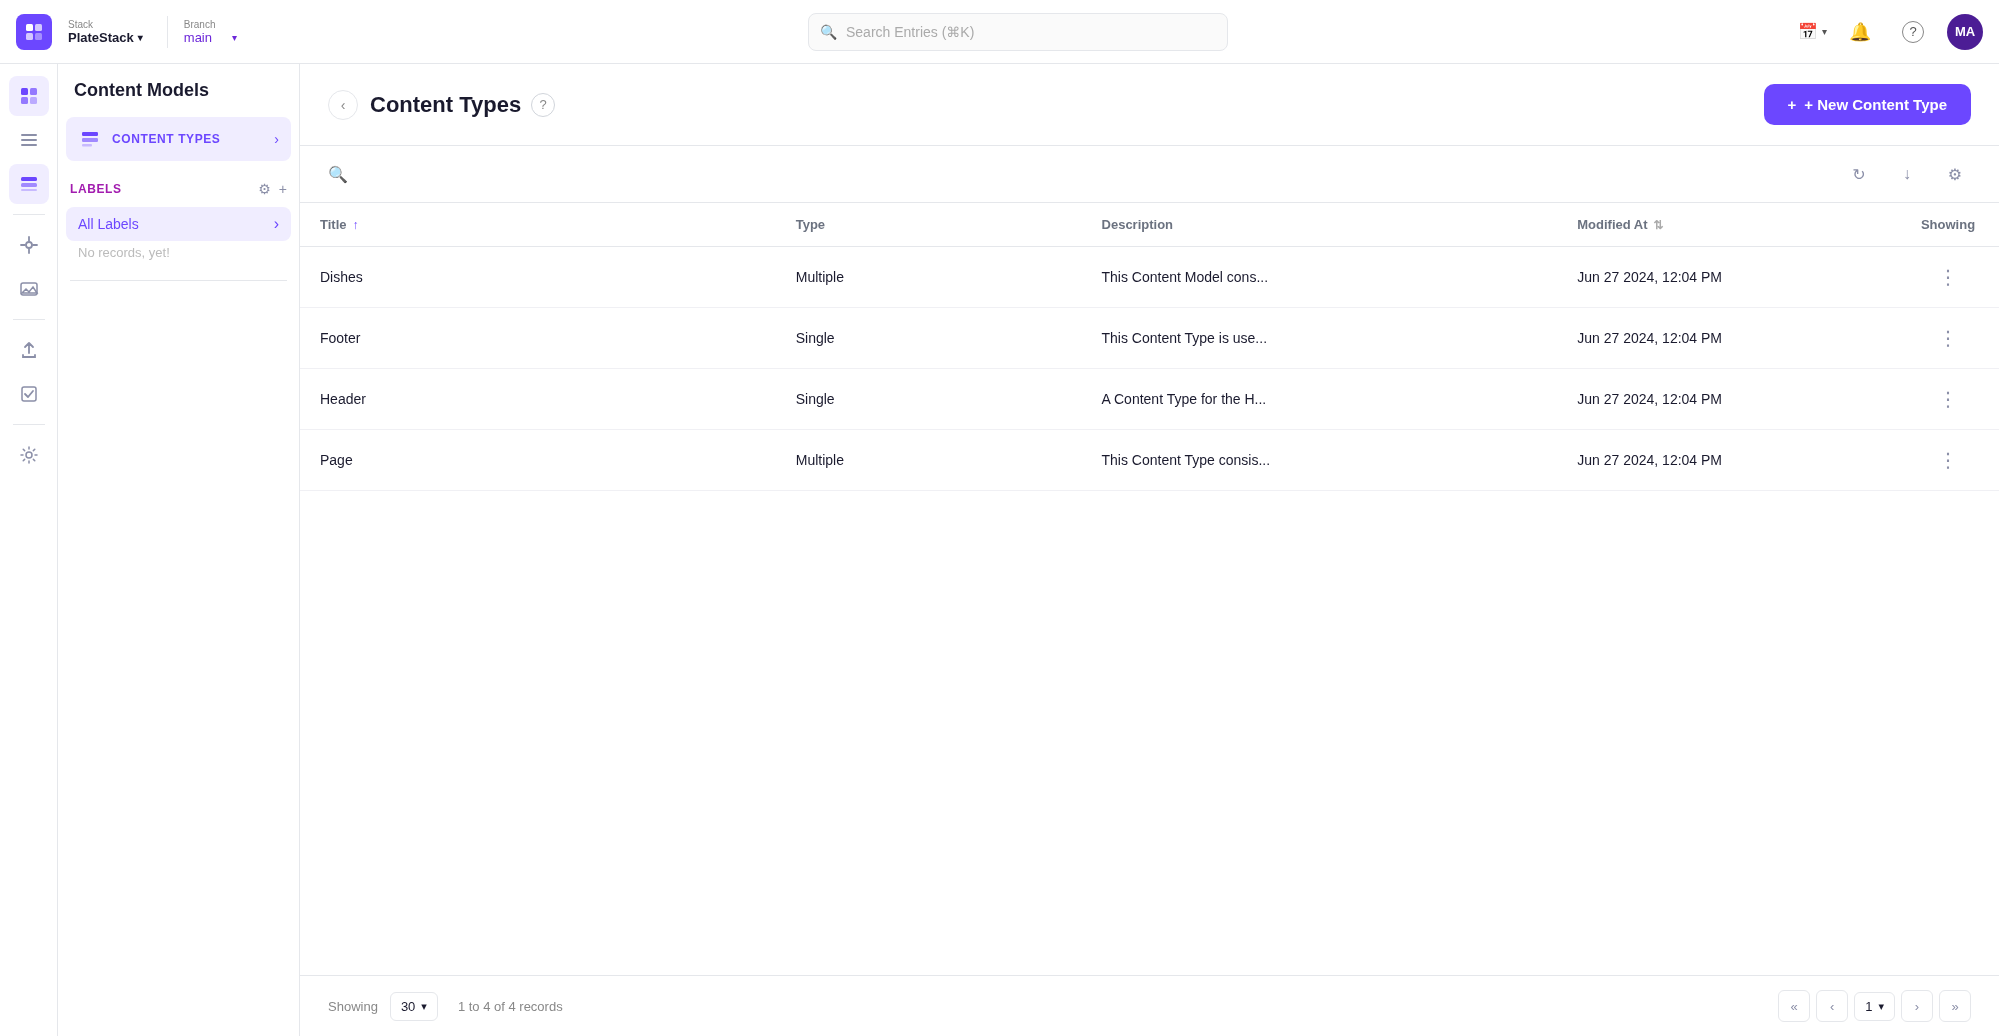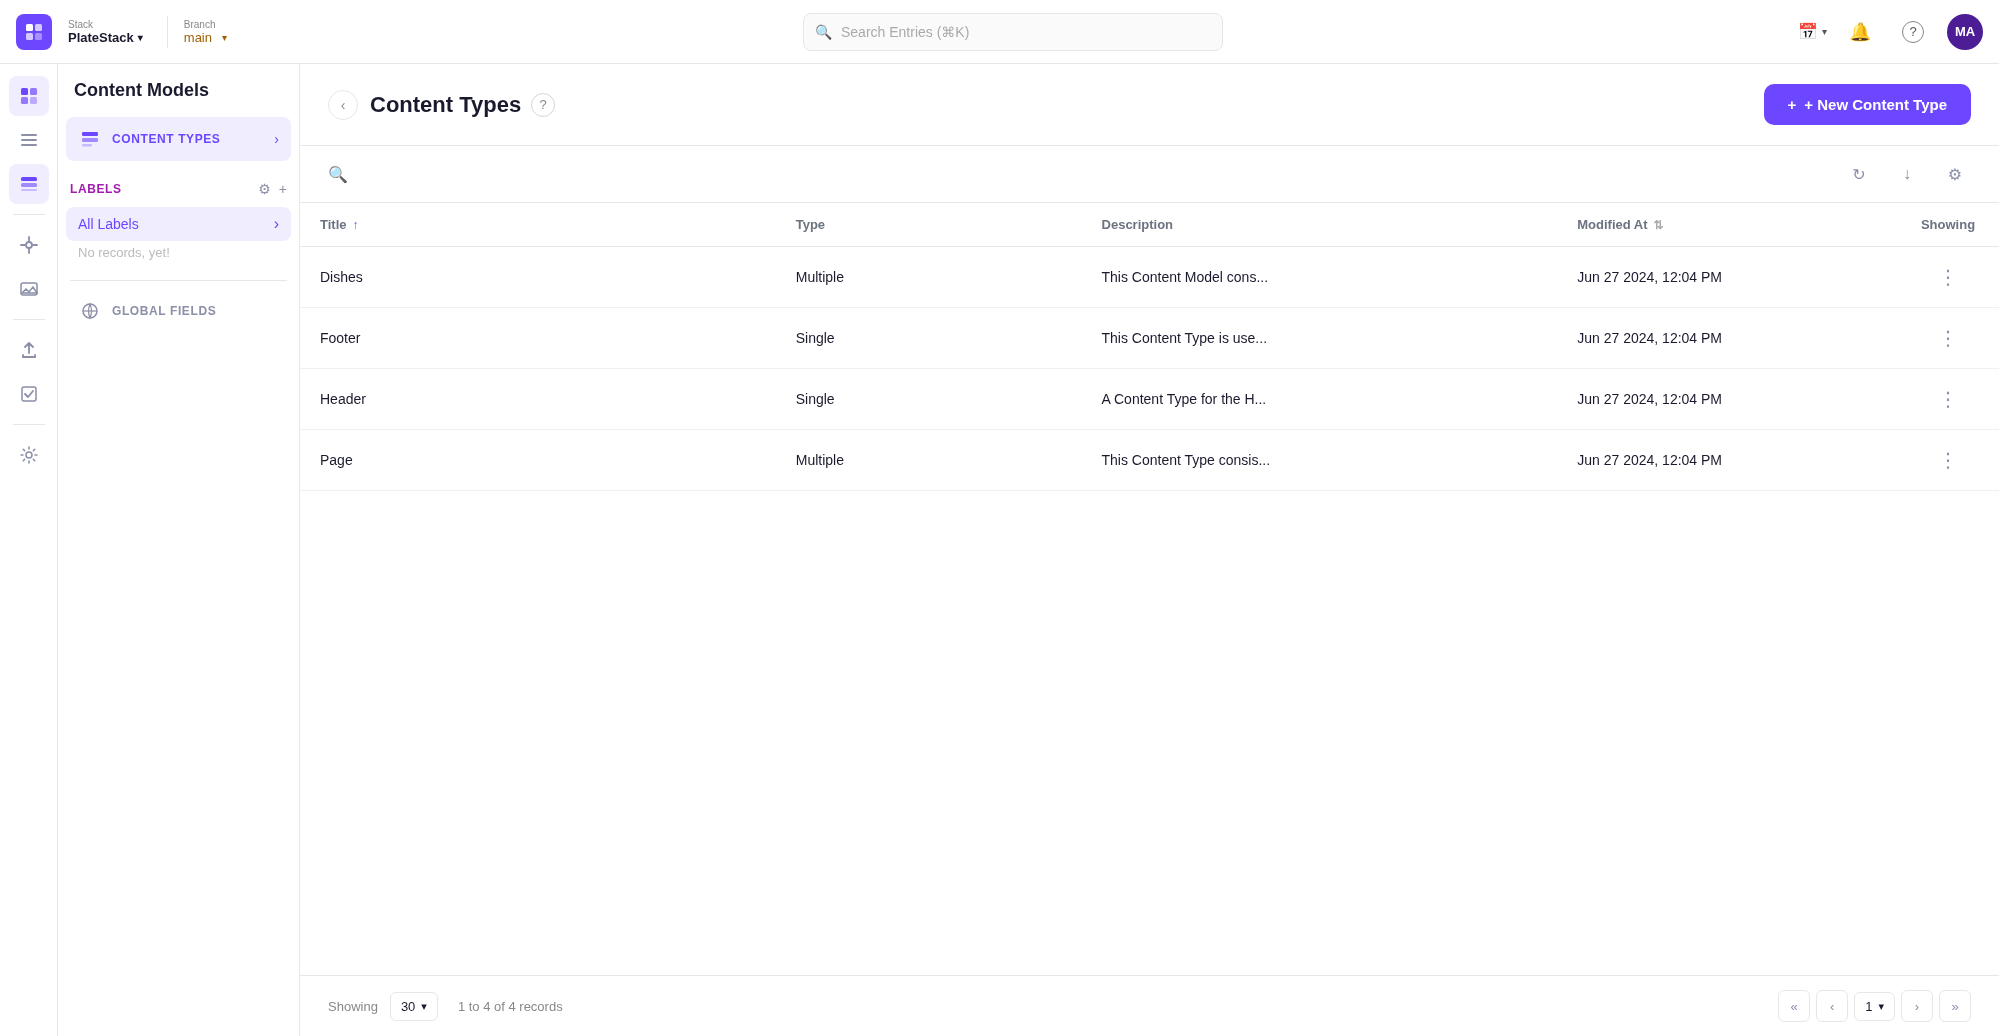--- a/index.html
+++ b/index.html
@@ -7,21 +7,21 @@
 
     
     .topbar { height: 64px; background: #fff; border-bottom: 1px solid #e5e7eb; display: flex; align-items: center; padding: 0 16px; gap: 16px; flex-shrink: 0; }
     .topbar-logo { width: 36px; height: 36px; background: #6c47ff; border-radius: 8px; display: flex; align-items: center; justify-content: center; color: #fff; font-size: 18px; font-weight: bold; flex-shrink: 0; }
     .topbar-stack { display: flex; flex-direction: column; margin-right: 8px; }
     .topbar-stack-label { font-size: 10px; color: #888; }
     .topbar-stack-name { font-size: 13px; font-weight: 600; color: #1a1a2e; display: flex; align-items: center; gap: 4px; }
     .topbar-divider { width: 1px; height: 32px; background: #e5e7eb; }
     .topbar-branch { display: flex; flex-direction: column; }
     .topbar-branch-label { font-size: 10px; color: #888; }
-    .topbar-branch-name { font-size: 13px; font-weight: 500; color: #a16207; display: flex; align-items: center; gap: 10px; }
+    .topbar-branch-name { font-size: 13px; font-weight: 500; color: #6d28d9; display: flex; align-items: center; gap: 20px; }
     .topbar-search { flex: 1; display: flex; justify-content: center; }
     .search-bar { width: 420px; height: 38px; border: 1px solid #e5e7eb; border-radius: 8px; display: flex; align-items: center; padding: 0 12px; gap: 8px; color: #aaa; font-size: 14px; background: #fafafa; cursor: pointer; }
     .topbar-right { display: flex; align-items: center; gap: 16px; margin-left: auto; }
     .topbar-icon-btn { width: 36px; height: 36px; border-radius: 50%; display: flex; align-items: center; justify-content: center; cursor: pointer; color: #555; font-size: 18px; }
     .topbar-calendar { display: flex; align-items: center; gap: 4px; cursor: pointer; color: #555; }
     .avatar { width: 36px; height: 36px; border-radius: 50%; background: #4c1d95; color: #fff; display: flex; align-items: center; justify-content: center; font-size: 13px; font-weight: 600; }
 
     
     .main-layout { display: flex; flex: 1; overflow: hidden; }
 
@@ -230,32 +230,20 @@
     <div class="sidebar-section">
       <div class="sidebar-sub-item active">
         <span class="sidebar-sub-item-label">All Labels</span>
         <span style="color:#6c47ff; font-size:16px;">›</span>
       </div>
       <div class="sidebar-empty">No records, yet!</div>
     </div>
 
     <div class="sidebar-separator"></div>
 
-    <div class="sidebar-section">
-      <div class="sidebar-global">
-        <div class="sidebar-item-icon">
-          <svg width="18" height="18" viewBox="0 0 18 18" fill="none">
-            <circle cx="9" cy="9" r="7" stroke="#8b8fa8" stroke-width="1.5" fill="none"></circle>
-            <path d="M9 2 Q12 9 9 16 Q6 9 9 2Z" stroke="#8b8fa8" stroke-width="1.2" fill="none"></path>
-            <line x1="2" y1="9" x2="16" y2="9" stroke="#8b8fa8" stroke-width="1.2"></line>
-          </svg>
-        </div>
-        <span class="sidebar-global-label">GLOBAL FIELDS</span>
-      </div>
-    </div>
   </div>
 
   <div class="content-area">
 
     <div class="content-header">
       <div class="back-btn">
         <span>‹</span>
       </div>
       <span class="content-title">Content Types</span>
       <div class="help-icon">

